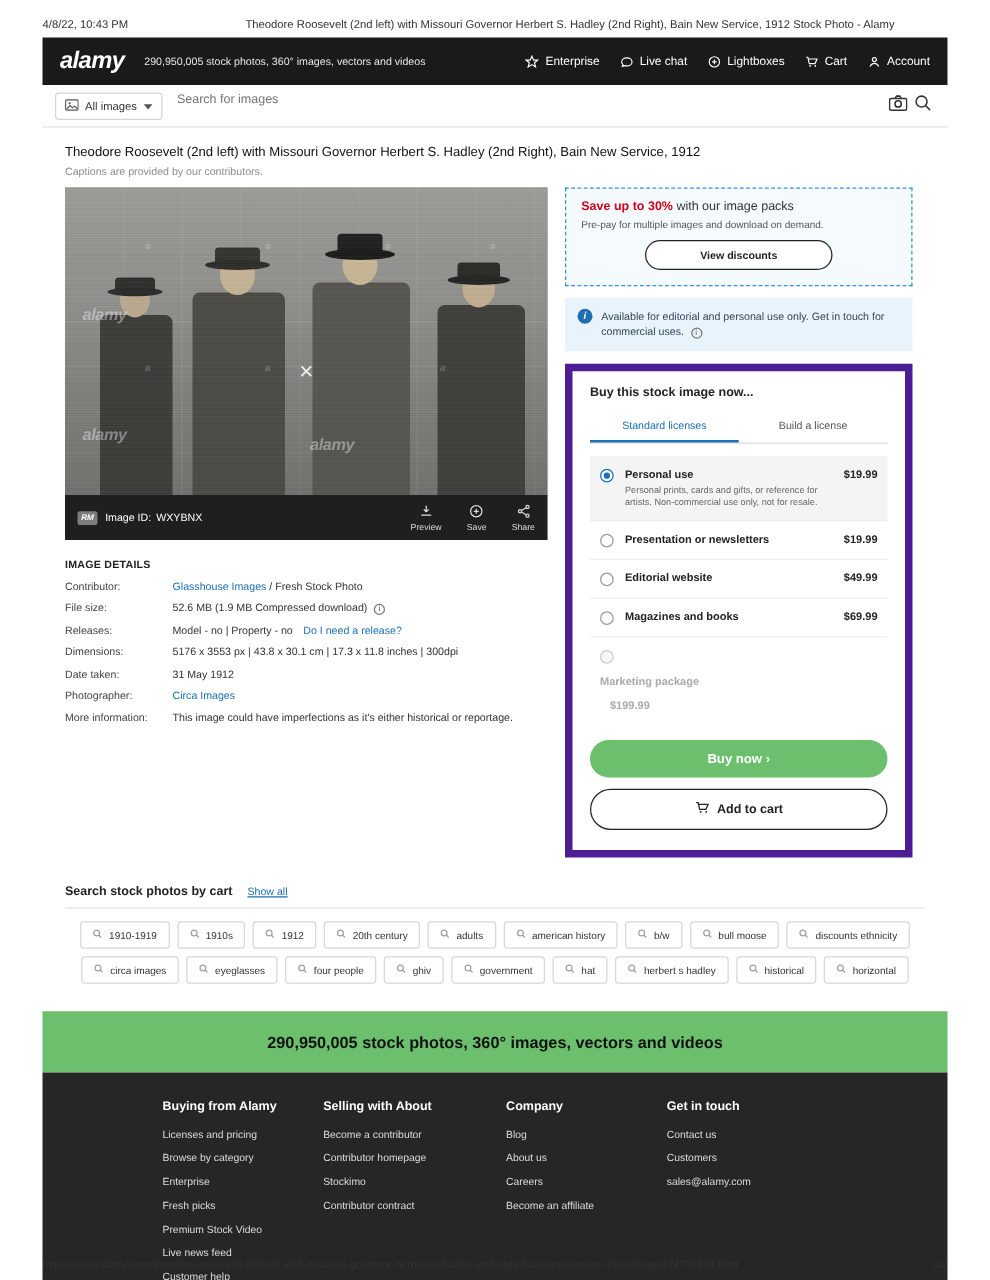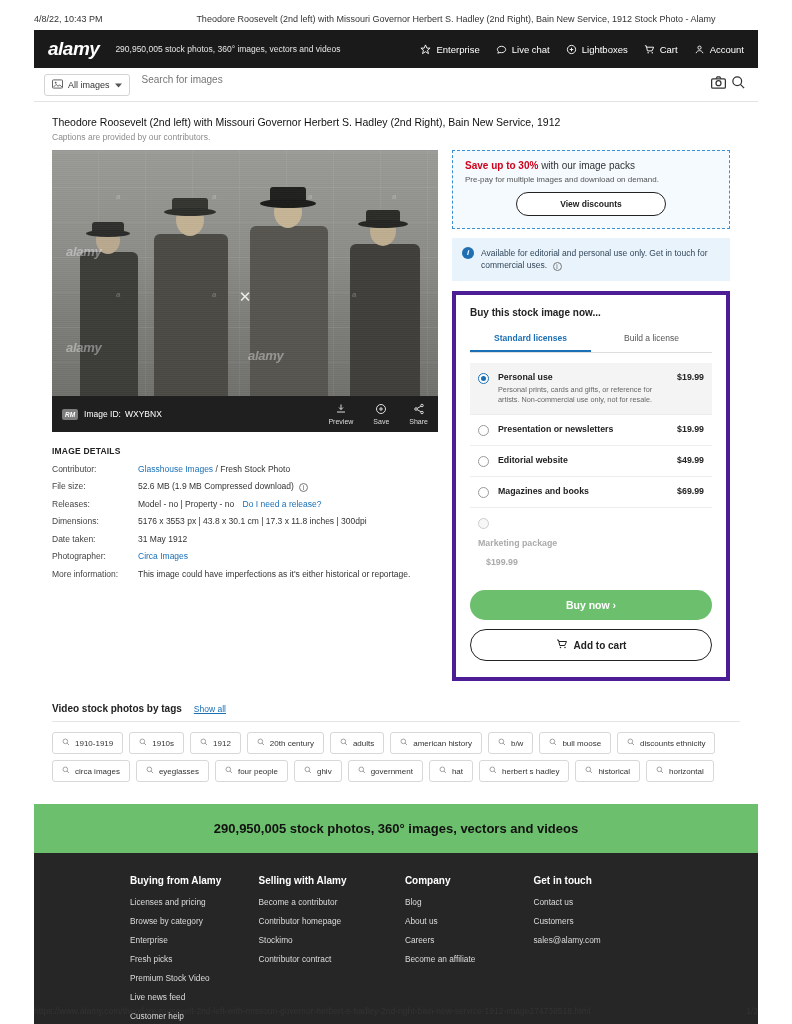--- a/index.html
+++ b/index.html
@@ -160,28 +160,28 @@
   }
   .notice-ico {
     width: 12px; height: 12px; border-radius: 50%; background: #1f6fb2;
     color: #fff; font-size: 8px; line-height: 12px; text-align: center; flex: none;
     font-weight: bold; font-style: italic;
   }
   .notice-txt { font-size: 8.5px; color: #33475b; line-height: 1.45; }
 
   
   .buy {
-    border: 4px solid #4c1d95; background: #fff; padding: 12px 14px 16px 14px;
+    border: 6px solid #4c1d95; background: #fff; padding: 12px 14px 16px 14px;
   }
   .buy-h { font-size: 10px; font-weight: bold; color: #222; margin-bottom: 10px; }
   .tabs { display: flex; border-bottom: 1px solid #ddd; margin-bottom: 10px; }
   .tab {
     flex: 1; text-align: center; font-size: 8.5px; padding: 5px 0 7px 0; color: #555;
   }
-  .tab.active { color: #1a6fb5; border-bottom: 2px solid #1a6fb5; font-weight: bold; }
+  .tab.active { color: #1a6fb5; border-bottom: 2px solid #1a6fb5; font-weight: normal; }
   .opt {
     display: flex; align-items: flex-start; gap: 9px;
     padding: 9px 8px; border-bottom: 1px solid #ededed;
   }
   .opt.sel { background: #f4f4f4; }
   .radio {
     width: 11px; height: 11px; border: 1px solid #9a9a9a; border-radius: 50%;
     flex: none; margin-top: 1px; background: #fff; position: relative;
   }
   .opt.sel .radio { border-color: #1a6fb5; }
@@ -205,21 +205,21 @@
     width: 100%; margin-top: 9px;
     background: #fff; border: 1px solid #222; border-radius: 18px; color: #222;
     font-size: 10px; font-weight: bold; padding: 8px 0;
   }
 
   
   .tags-sec { margin: 22px 18px 0 18px; }
   .tags-head { display: flex; align-items: baseline; gap: 12px; border-bottom: 1px solid #e4e4e4; padding-bottom: 7px; }
   .tags-title { font-size: 10px; font-weight: bold; color: #222; }
   .tags-showall { font-size: 8.5px; color: #1a6fb5; }
-  .tags { display: flex; flex-wrap: wrap; gap: 6px; margin-top: 10px; }
+  .tags { display: flex; flex-wrap: wrap; gap: 6px; margin-top: 10px; justify-content: center; }
   .tag {
     display: flex; align-items: center; gap: 5px;
     border: 1px solid #d8d8d8; border-radius: 3px; background: #fff;
     font-size: 8px; color: #333; padding: 5px 9px;
   }
   .tag .mag { opacity: .55; }
 
   
   .green-band {
     background: #6cbf6c; color: #111; text-align: center;
@@ -545,21 +545,21 @@
                 </svg>
             </span>
             <span>Add to cart</span>
           </div>
         </div>
       </div>
     </div>
 
     <div class="tags-sec">
       <div class="tags-head">
-        <span class="tags-title">Video stock photos by tags</span>
+        <span class="tags-title">Search stock photos by cart</span>
         <a class="tags-showall" href="#">Show all</a>
       </div>
       <div class="tags">
         <div class="tag">
             <span class="mag"><svg width="8" height="8" viewBox="0 0 24 24">
                 <circle cx="10" cy="10" r="7" fill="none" stroke="#555" stroke-width="3"></circle>
                 <path d="M15 15l6 6" stroke="#555" stroke-width="3"></path>
               </svg></span>
             <span>1910-1919</span>
           </div>
@@ -694,21 +694,21 @@
           <a href="#">Licenses and pricing</a>
           <a href="#">Browse by category</a>
           <a href="#">Enterprise</a>
           <a href="#">Fresh picks</a>
           <a href="#">Premium Stock Video</a>
           <a href="#">Live news feed</a>
           <a href="#">Customer help</a>
           <a href="#">Apply for credit account</a>
         </div>
         <div class="fcol wide">
-          <h4>Selling with Alamy</h4>
+          <h4>Selling with About</h4>
           <a href="#">Become a contributor</a>
           <a href="#">Contributor homepage</a>
           <a href="#">Stockimo</a>
           <a href="#">Contributor contract</a>
         </div>
         <div class="fcol">
           <h4>Company</h4>
           <a href="#">Blog</a>
           <a href="#">About us</a>
           <a href="#">Careers</a>

